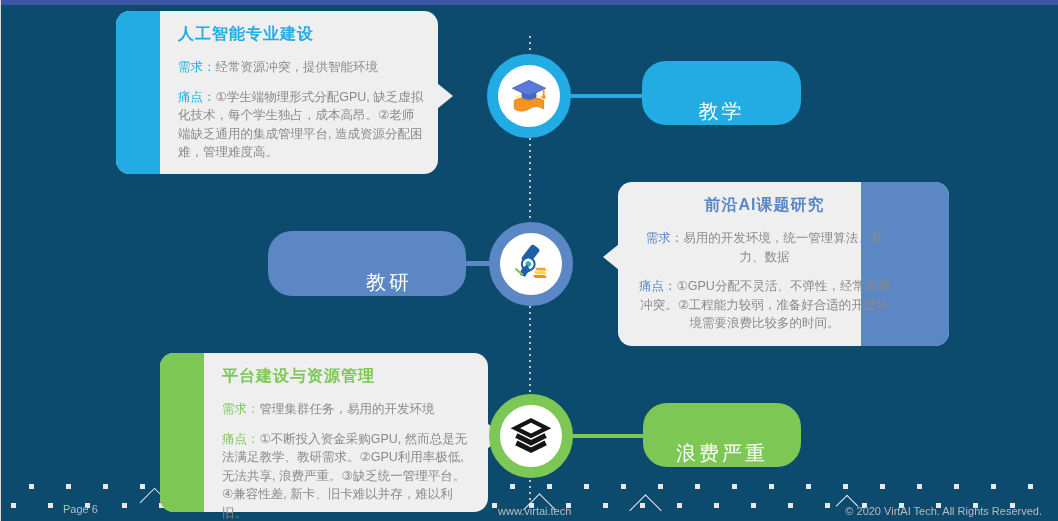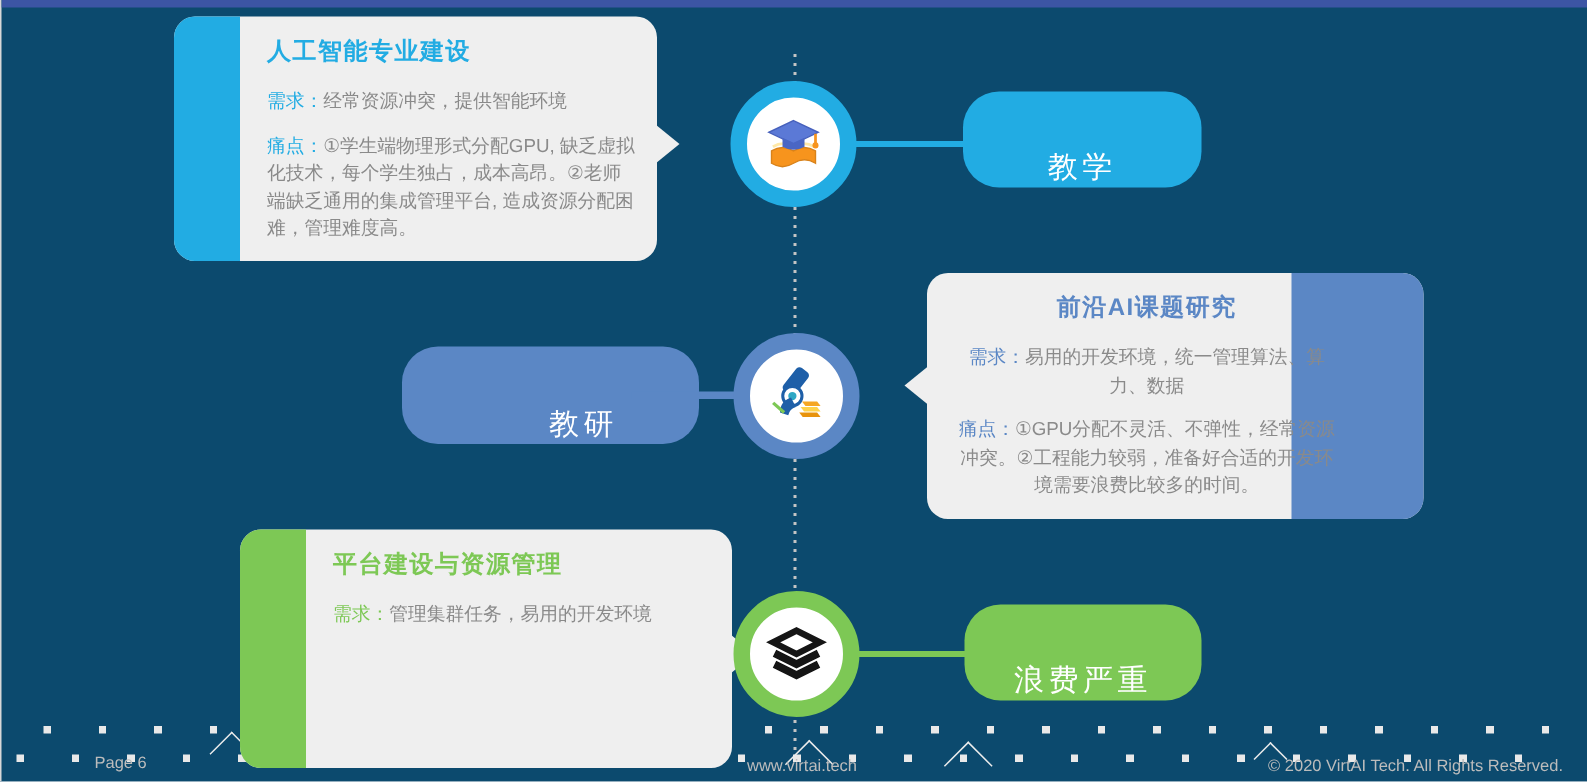--- a/index.html
+++ b/index.html
@@ -136,20 +136,21 @@
       <p class="card-para"><span class="lbl t-steel">痛点：</span><span>①GPU分配不灵活、不弹性，经常资源冲突。②工程能力较弱，准备好合适的开发环境需要浪费比较多的时间。</span></p>
     </div>
   </section>
 
   <section class="card card-platform">
     <div class="card-bar bar-left bg-green"></div>
     <div class="tail tail-right"></div>
     <div class="card-body">
       <h3 class="card-title t-green">平台建设与资源管理</h3>
       <p class="card-para"><span class="lbl t-green">需求：</span><span>管理集群任务，易用的开发环境</span></p>
+      <p class="card-para"><span class="lbl t-green">痛点：</span><span>①不断投入资金采购GPU, 然而总是无法满足教学、教研需求。②GPU利用率极低, 无法共享, 浪费严重。③缺乏统一管理平台。④兼容性差, 新卡、旧卡难以并存，难以利旧。</span></p>
     </div>
   </section>
 
   <div class="ring ring-green">
     <svg width="44" height="44" viewBox="0 0 48 48">
       <path d="M24 7 L41 15.5 L24 24 L7 15.5 Z" fill="none" stroke="#151515" stroke-width="4.6" stroke-linejoin="miter"></path>
       <path d="M8 23.5 L24 31.5 L40 23.5" fill="none" stroke="#151515" stroke-width="5.6"></path>
       <path d="M8 31.5 L24 39.5 L40 31.5" fill="none" stroke="#151515" stroke-width="5.6"></path>
     </svg>
   </div>

